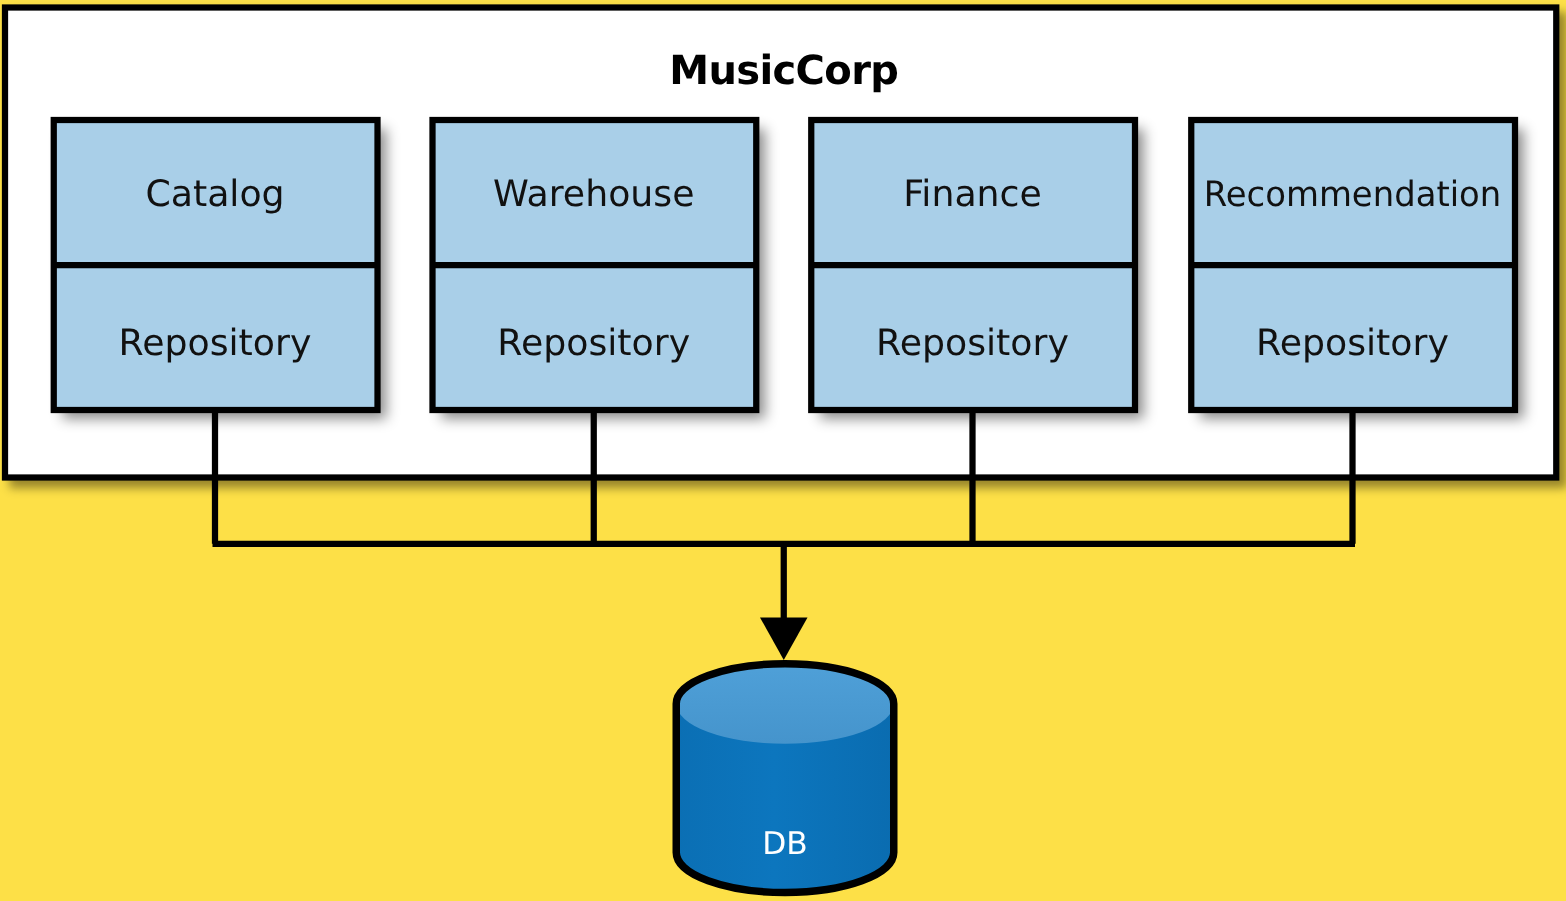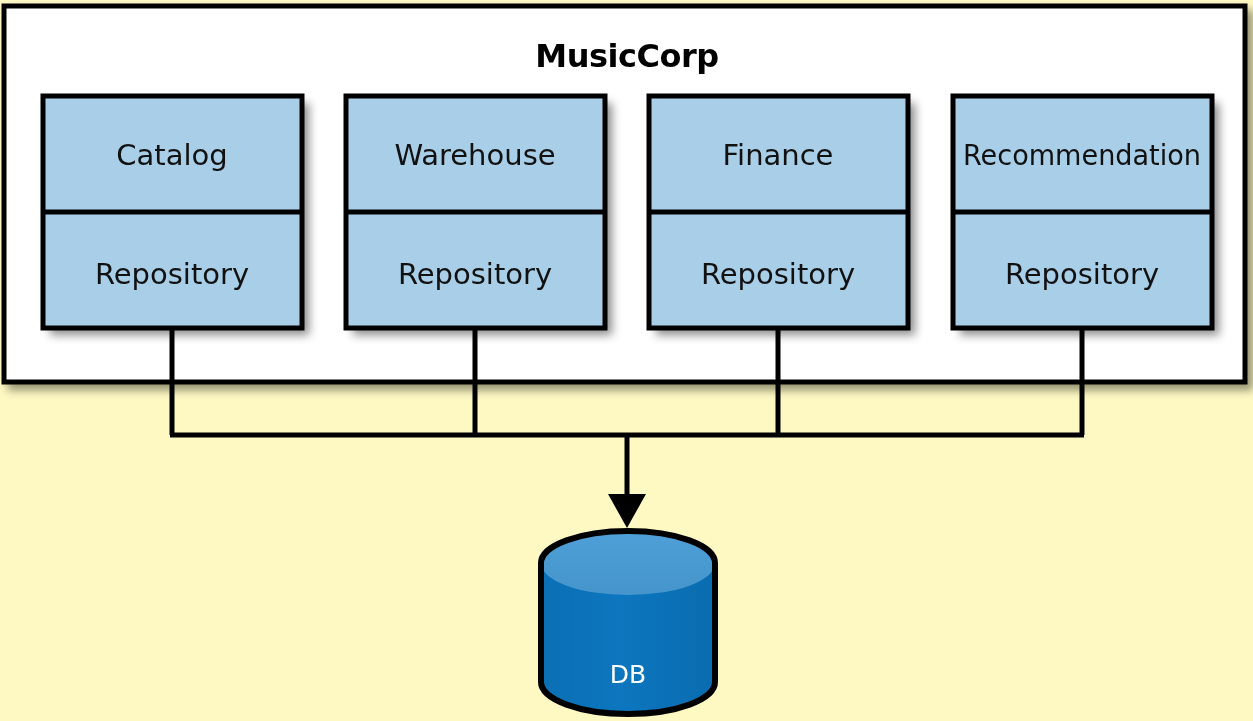--- a/index.html
+++ b/index.html
@@ -7,21 +7,21 @@
     padding: 0;
     background: #ffffff;
   }
   body {
     font-family: "Liberation Sans", sans-serif;
   }
   #canvas {
     position: relative;
     width: 1253px;
     height: 721px;
-    background: #fef9c3;
+    background: #fde047;
     overflow: hidden;
   }
   #diagram-svg {
     position: absolute;
     left: 0;
     top: 0;
     width: 1253px;
     height: 721px;
     display: block;
   }

